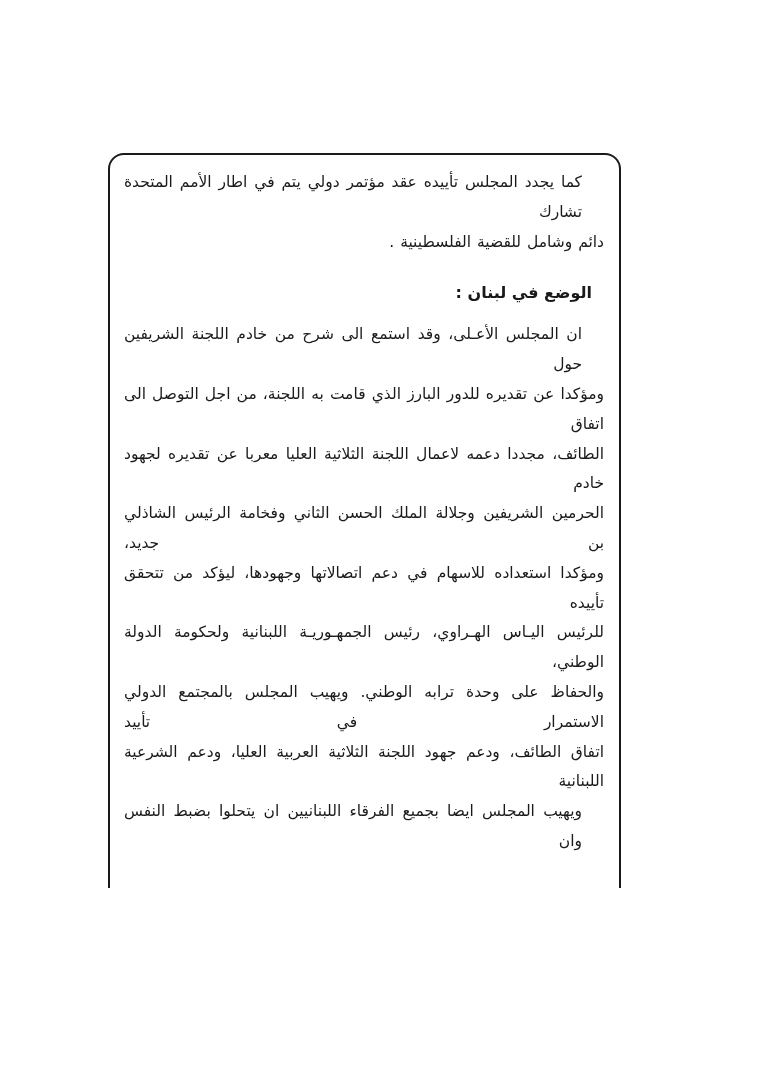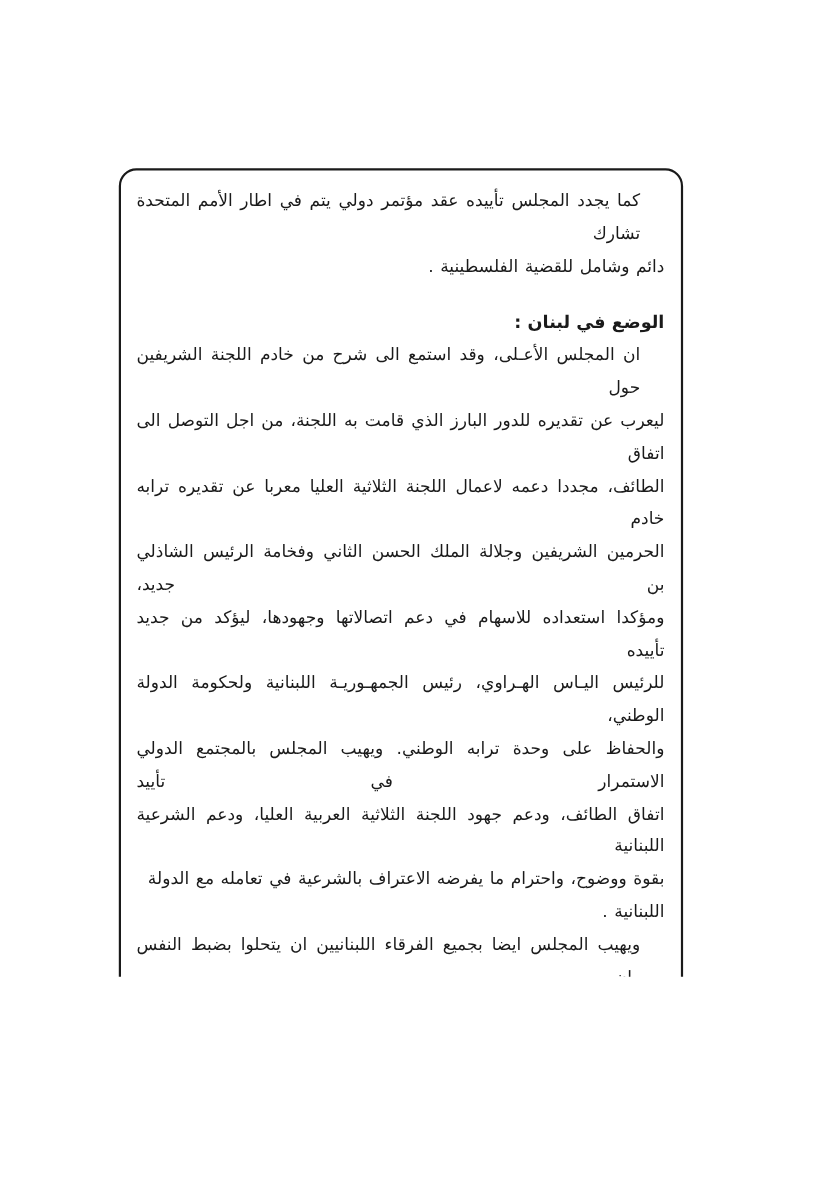--- a/index.html
+++ b/index.html
@@ -33,30 +33,29 @@
   .para { margin: 0; }
   .tline {
     font-size: 15.5px;
     line-height: 29.8px;
     color: var(--ink, #1a1a1a);
     text-align: justify;
     text-align-last: justify;
     word-spacing: 1px;
   }
   .tline.endline {
-    text-align: right;
     text-align-last: right;
   }
   .tline.findent { padding-right: 22px; }
   .heading {
     font-size: 16px;
     font-weight: bold;
     text-align: right;
     line-height: 30px;
-    margin: 0;
+    margin: 12px;
   }
   .heading.h-lebanon { margin-top: 21px; }
   .footer {
     position: absolute;
     top: 989px;
     left: 0;
     width: 758px;
     text-align: center;
     direction: rtl;
     transform: translateX(8px);
@@ -81,28 +80,27 @@
 
     <div class="para indent-first">
         <div class="tline findent">كما يجدد المجلس تأييده عقد مؤتمر دولي يتم في اطار الأمم المتحدة تشارك</div>
         <div class="tline endline">دائم وشامل للقضية الفلسطينية .</div>
       </div>
 
     <div class="heading h-lebanon">الوضع في لبنان :</div>
 
     <div class="para indent-first">
         <div class="tline findent">ان المجلس الأعـلى، وقد استمع الى شرح من خادم اللجنة الشريفين حول</div>
-        <div class="tline">ليعرب عن تقديره للدور البارز الذي قامت به اللجنة، من اجل التوصل الى اتفاق</div>
-        <div class="tline">الطائف، مجددا دعمه لاعمال اللجنة الثلاثية العليا معربا عن تقديره ترابه خادم</div>
+        <div class="tline">ومؤكدا عن تقديره للدور البارز الذي قامت به اللجنة، من اجل التوصل الى اتفاق</div>
+        <div class="tline">الطائف، مجددا دعمه لاعمال اللجنة الثلاثية العليا معربا عن تقديره لجهود خادم</div>
         <div class="tline">الحرمين الشريفين وجلالة الملك الحسن الثاني وفخامة الرئيس الشاذلي بن جديد،</div>
-        <div class="tline">ومؤكدا استعداده للاسهام في دعم اتصالاتها وجهودها، ليؤكد من جديد تأييده</div>
+        <div class="tline">ومؤكدا استعداده للاسهام في دعم اتصالاتها وجهودها، ليؤكد من تتحقق تأييده</div>
         <div class="tline">للرئيس اليـاس الهـراوي، رئيس الجمهـوريـة اللبنانية ولحكومة الدولة الوطني،</div>
         <div class="tline">والحفاظ على وحدة ترابه الوطني. ويهيب المجلس بالمجتمع الدولي الاستمرار في تأييد</div>
         <div class="tline">اتفاق الطائف، ودعم جهود اللجنة الثلاثية العربية العليا، ودعم الشرعية اللبنانية</div>
-        <div class="tline endline">بقوة ووضوح، واحترام ما يفرضه الاعتراف بالشرعية في تعامله مع الدولة اللبنانية .</div>
       </div>
 
     <div class="para indent-first">
         <div class="tline findent">ويهيب المجلس ايضا بجميع الفرقاء اللبنانيين ان يتحلوا بضبط النفس وان</div>
       </div>
 
   </div>
 
   <div class="footer">
     <div class="appendix">الملحق ٢/٦٩</div>

